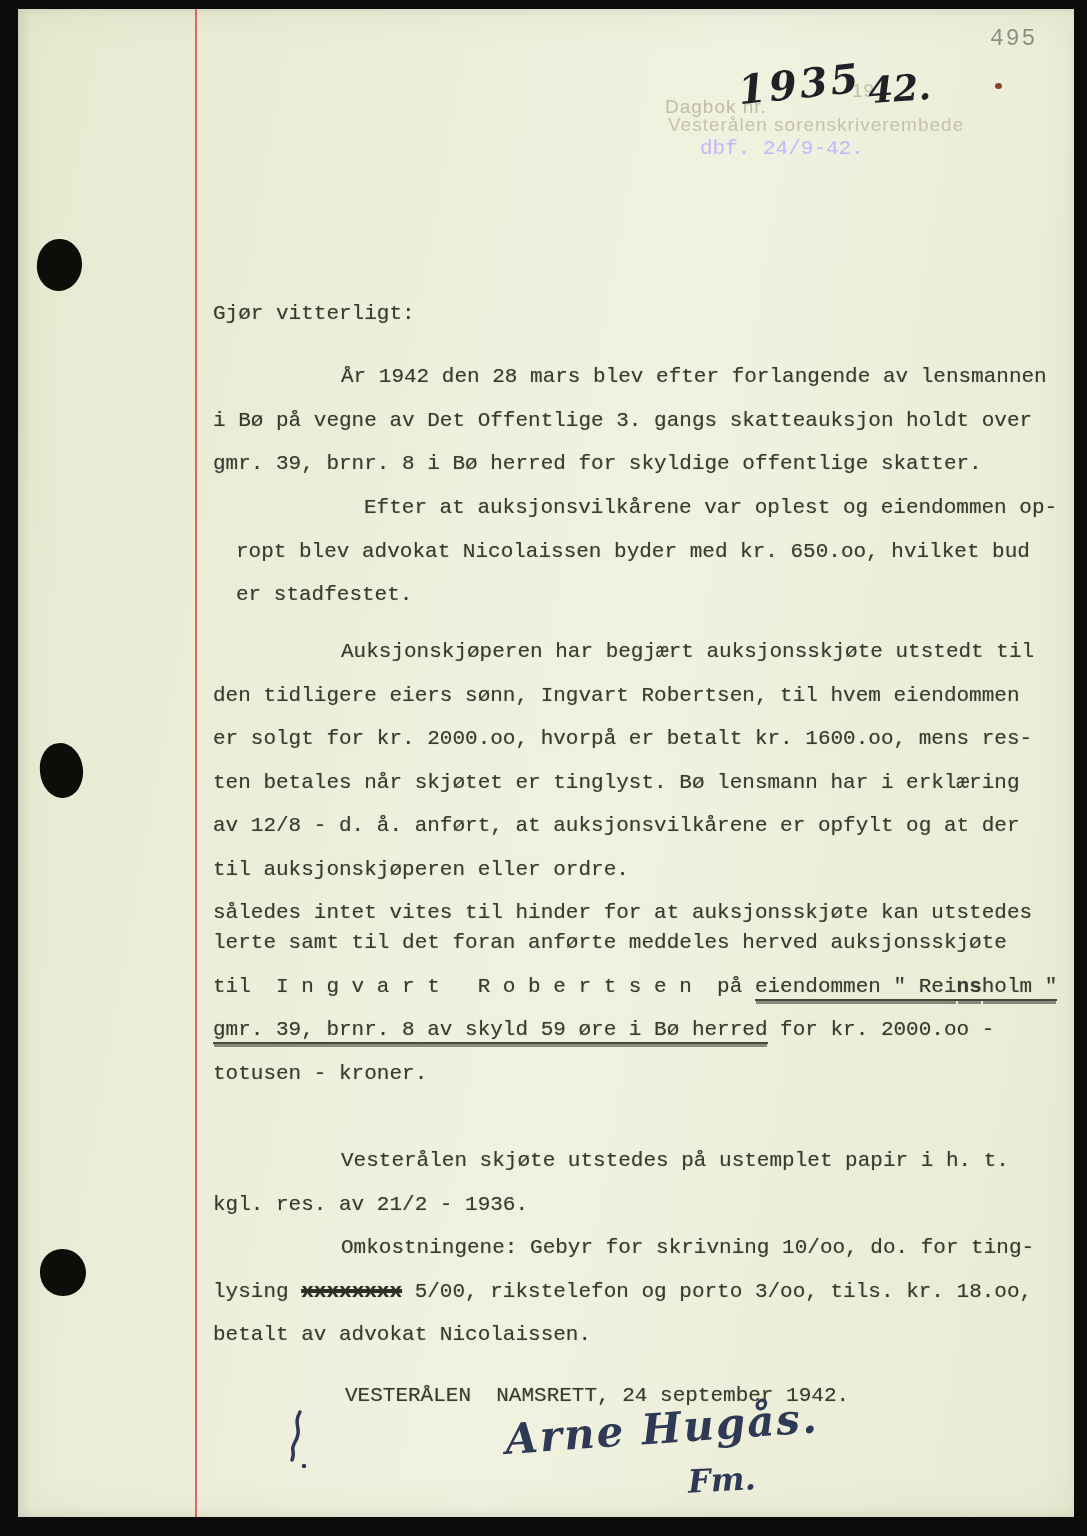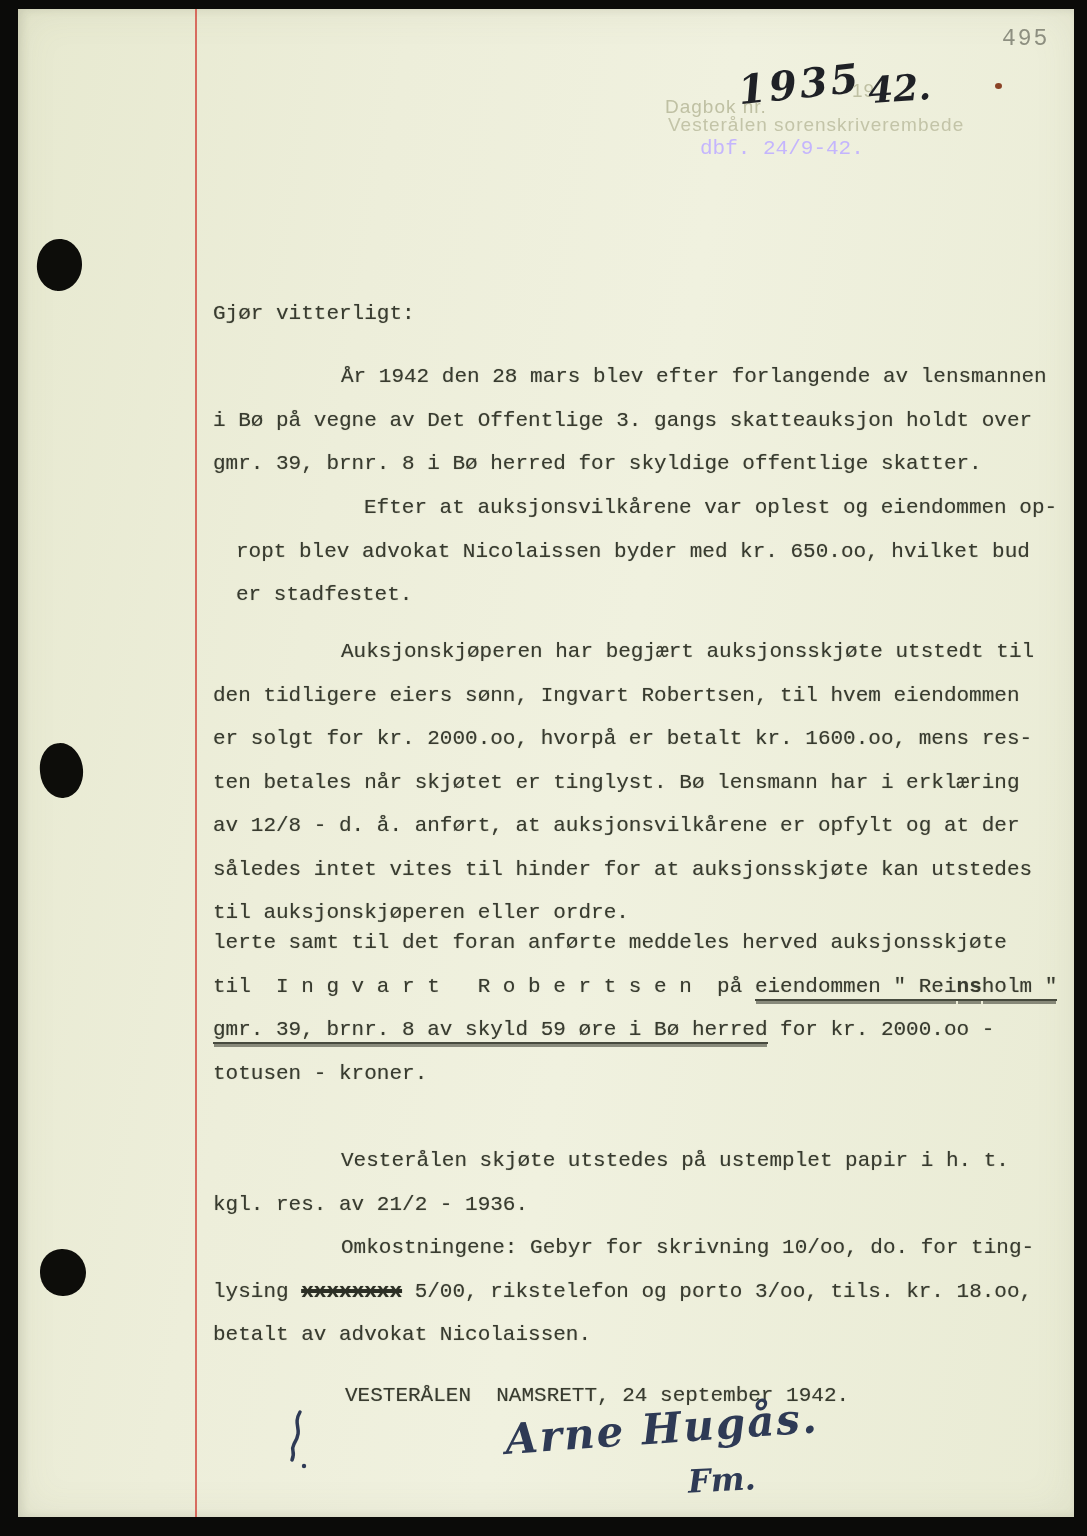--- a/index.html
+++ b/index.html
@@ -38,21 +38,20 @@
   .hole.h1 { left: 37px;  top: 239px;  width: 45px; height: 52px; transform: rotate(8deg); }
   .hole.h2 { left: 40px;  top: 743px;  width: 43px; height: 55px; transform: rotate(-5deg); }
   .hole.h3 { left: 40px;  top: 1249px; width: 46px; height: 47px; }
 
   .page-number {
     position: absolute;
     left: 990px; top: 26px;
     font: 23px/26px "Liberation Mono", monospace;
     color: #8d8f80;
     letter-spacing: 2px;
-    margin-left: 12px;
   }
   .ink-speck {
     position: absolute;
     left: 995px; top: 83px;
     width: 7px; height: 6px;
     background: #8a4326;
     border-radius: 50%;
   }
 
   
@@ -200,22 +199,22 @@
     <div class="line">ropt blev advokat Nicolaissen byder med kr. 650.oo, hvilket bud</div>
     <div class="line">er stadfestet.</div>
   </div>
 
   <div class="para p-buyer">
     <div class="line ind">Auksjonskjøperen har begjært auksjonsskjøte utstedt til</div>
     <div class="line">den tidligere eiers sønn, Ingvart Robertsen, til hvem eiendommen</div>
     <div class="line">er solgt for kr. 2000.oo, hvorpå er betalt kr. 1600.oo, mens res-</div>
     <div class="line">ten betales når skjøtet er tinglyst. Bø lensmann har i erklæring</div>
     <div class="line">av 12/8 - d. å. anført, at auksjonsvilkårene er opfylt og at der</div>
+    <div class="line">til auksjonskjøperen eller ordre.</div>
     <div class="line">således intet vites til hinder for at auksjonsskjøte kan utstedes</div>
-    <div class="line">til auksjonskjøperen eller ordre.</div>
   </div>
 
   <div class="para p-deed">
     <div class="line">lerte samt til det foran anførte meddeles herved auksjonsskjøte</div>
     <div class="line"><span>til  I n g v a r t   R o b e r t s e n  på </span><span class="u">eiendommen " Rei</span><span class="u b">ns</span><span class="u">holm "</span></div>
     <div class="line"><span class="u">gmr. 39, brnr. 8 av skyld 59 øre i Bø herred</span><span> for kr. 2000.oo -</span></div>
     <div class="line">totusen - kroner.</div>
   </div>
 
   <div class="para p-paper">

